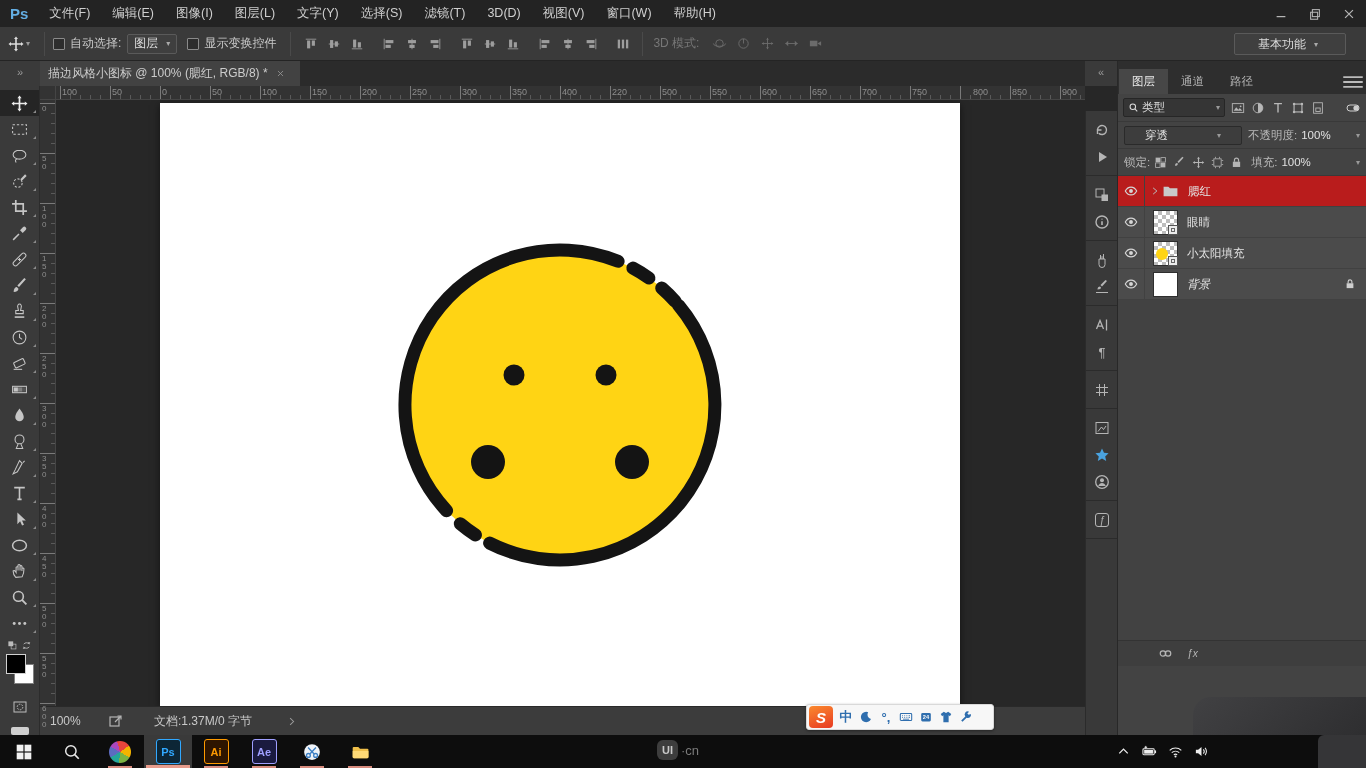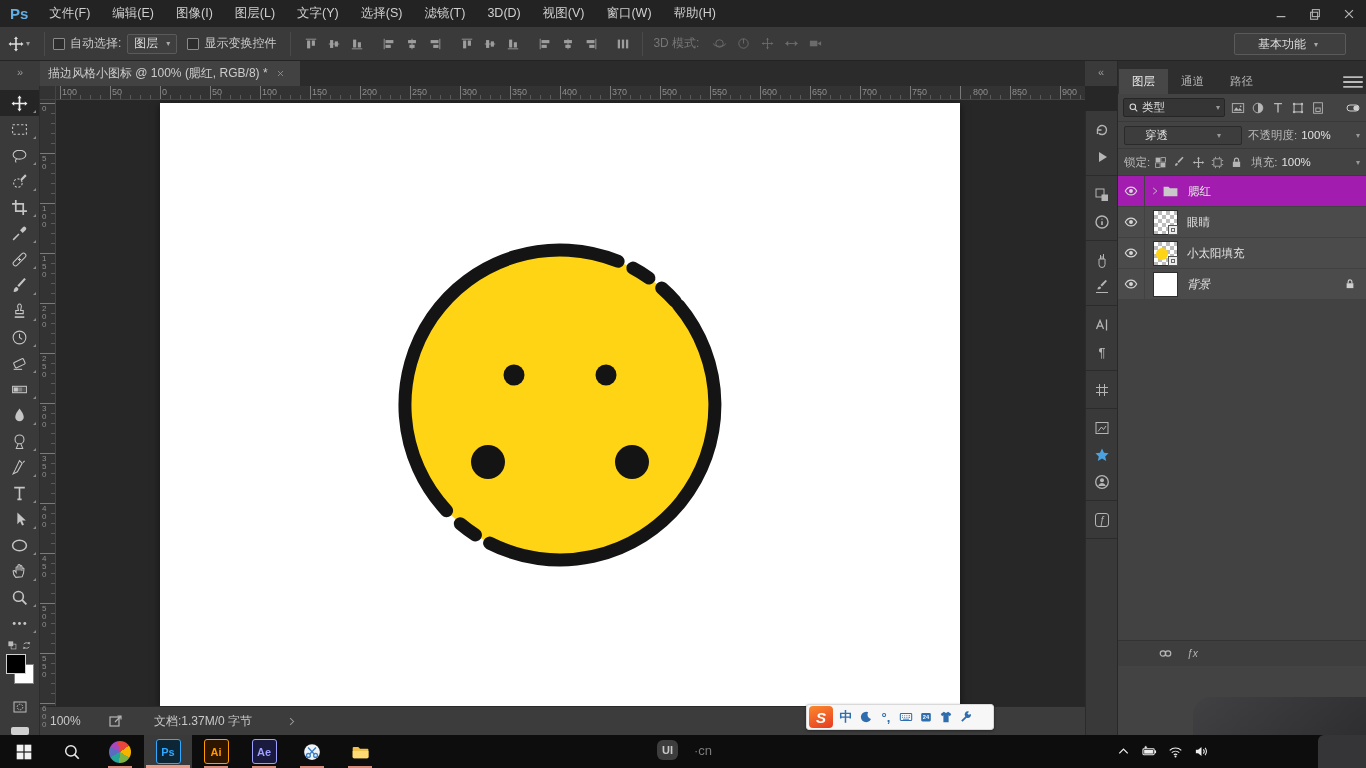--- a/index.html
+++ b/index.html
@@ -99,21 +99,21 @@
   .f-btn svg{width:14px;height:14px;}
   .pin-btn{margin-left:auto;color:#cfcfcf;}
   .blend-row,.lock-row{height:27px;display:flex;align-items:center;padding:0 6px;border-bottom:1px solid #393939;color:#b8b8b8;}
   .blend-select{display:flex;align-items:center;width:118px;height:19px;background:#3d3d3d;border:1px solid #2a2a2a;border-radius:2px;padding:0 20px;color:#ddd;margin-right:6px;}
   .opacity-val,.fill-val{color:#e0e0e0;margin-left:4px;}
   .lock-ics{display:flex;gap:6px;margin:0 8px 0 4px;color:#b5b5b5;}
   .lock-ics .icon svg{width:13px;height:13px;}
   .lr-label{white-space:nowrap;}
   .layer-list{}
   .layer-row{position:relative;height:31px;display:flex;align-items:center;background:#4b4b4b;border-bottom:1px solid #414141;}
-  .layer-row.selected{background:#a21caf;}
+  .layer-row.selected{background:#b91c1c;}
   .eye-cell{width:27px;height:31px;display:flex;align-items:center;justify-content:center;border-right:1px solid #414141;color:#d6d6d6;flex:0 0 auto;}
   .eye-cell svg{width:14px;height:14px;}
   .row-body{display:flex;align-items:center;height:31px;flex:1;}
   .disclosure{color:#bbb;margin:0 2px 0 5px;}
   .disclosure svg{width:10px;height:10px;}
   .folder-ic{color:#c9c9c9;}
   .folder-ic svg{width:17px;height:17px;}
   .thumb{position:relative;width:25px;height:25px;margin-left:8px;flex:0 0 auto;border:1px solid #2e2e2e;}
   .checker{background-color:#fff;background-image:linear-gradient(45deg,#bdbdbd 25%,transparent 25%,transparent 75%,#bdbdbd 75%),linear-gradient(45deg,#bdbdbd 25%,transparent 25%,transparent 75%,#bdbdbd 75%);background-size:8px 8px;background-position:0 0,4px 4px;}
   .thumb-white{background:#fff;}
@@ -141,21 +141,21 @@
 
   
   .taskbar{left:0;top:735px;width:1366px;height:33px;background:#0d0d0d;display:flex;align-items:center;z-index:50;}
   .tb-slot{position:relative;width:48px;height:33px;display:flex;align-items:center;justify-content:center;color:#eee;}
   .tb-slot svg{width:18px;height:18px;}
   .tb-slot.active{background:#3a3a3a;}
   .tb-underline{position:absolute;bottom:0;left:12px;right:12px;height:2px;background:#d78b7d;}
   .tb-slot.active .tb-underline{left:2px;right:2px;height:3px;background:#e89c8c;}
   .tile{width:25px;height:25px;border-radius:3px;display:flex;align-items:center;justify-content:center;font-size:11px;font-weight:bold;border:1.5px solid;}
   .wheel{width:22px;height:22px;border-radius:50%;background:conic-gradient(#e8453c 0 55deg,#f4b400 55deg 120deg,#7cb342 120deg 185deg,#26a69a 185deg 240deg,#5c6bc0 240deg 300deg,#ab47bc 300deg 345deg,#e8453c 345deg 360deg);}
-  .watermark{position:absolute;left:657px;top:5px;display:flex;align-items:center;gap:16px;}
+  .watermark{position:absolute;left:657px;top:5px;display:flex;align-items:center;gap:3px;}
   .wm-badge{width:21px;height:20px;border-radius:6px;background:#3d3d3d;color:#c9c9c9;font-size:11px;font-weight:bold;display:flex;align-items:center;justify-content:center;}
   .wm-suffix{color:#7b7b7b;font-size:13px;}
   .tray{position:absolute;right:152px;top:0;height:33px;display:flex;align-items:center;}
   .tray-ic{width:26px;height:33px;display:flex;align-items:center;justify-content:center;color:#ececec;}
   .tray-ic svg{width:15px;height:15px;}
 </style>
 </head>
 <body>
 
 <div class="screen">
@@ -519,21 +519,21 @@
       <span class="hrl" style="left: 72px;">50</span>
       <span class="hrl" style="left: 122px;">0</span>
       <span class="hrl" style="left: 172px;">50</span>
       <span class="hrl" style="left: 222px;">100</span>
       <span class="hrl" style="left: 272px;">150</span>
       <span class="hrl" style="left: 322px;">200</span>
       <span class="hrl" style="left: 372px;">250</span>
       <span class="hrl" style="left: 422px;">300</span>
       <span class="hrl" style="left: 472px;">350</span>
       <span class="hrl" style="left: 522px;">400</span>
-      <span class="hrl" style="left: 572px;">370</span>
+      <span class="hrl" style="left: 572px;">220</span>
       <span class="hrl" style="left: 622px;">500</span>
       <span class="hrl" style="left: 672px;">550</span>
       <span class="hrl" style="left: 722px;">600</span>
       <span class="hrl" style="left: 772px;">650</span>
       <span class="hrl" style="left: 822px;">700</span>
       <span class="hrl" style="left: 872px;">750</span>
       <span class="hrl" style="left: 922px; margin-left: 11px;">800</span>
       <span class="hrl" style="left: 972px;">850</span>
       <span class="hrl" style="left: 1022px;">900</span>
     </div>

